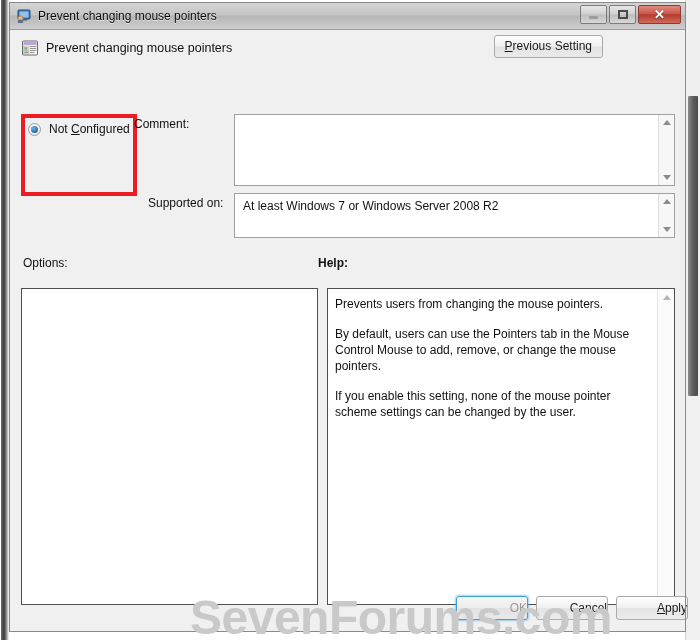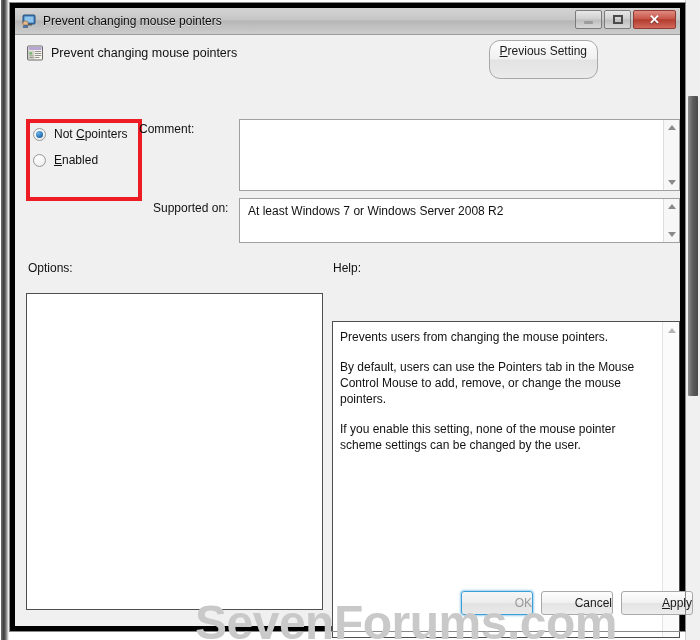--- a/index.html
+++ b/index.html
@@ -52,21 +52,21 @@
   }
 
   
   #window {
     position: absolute;
     left: 9px;
     top: 2px;
     width: 677px;
     height: 630px;
     background: #f0f0f0;
-    border: 6px solid #000000;
+    border: 1px solid #000000;
     box-sizing: border-box;
     box-shadow: 0 0 0 1px #9a9a9a inset;
   }
   .frame-outer {
     position:absolute; left:9px; top:2px; width:677px; height:630px;
     border:1px solid #8a8a8a; box-sizing:border-box; pointer-events:none;
   }
 
   
   #titlebar {
@@ -157,23 +157,23 @@
     right: 82px; top: 5px;
     display: flex;
     gap: 12px;
   }
   .btn {
     font-family: "Liberation Sans", sans-serif;
     font-size: 12px;
     color: #1a1a1a;
     background: linear-gradient(to bottom,#fdfdfd,#f0f0f0 48%,#e3e3e3 52%,#eaeaea);
     border: 1px solid #a9a9a9;
-    border-radius: 11px;
+    border-radius: 3px;
     padding: 0 10px;
-    height: 39px;
+    height: 23px;
     line-height: 21px;
     box-sizing: border-box;
     white-space: nowrap;
   }
   .btn u { text-decoration: underline; }
 
   
   #state-group {
     position: absolute;
     left: 18px; top: 86px;
@@ -257,39 +257,38 @@
     left: 4px;
     width: 0; height: 0;
     border-left: 4px solid transparent;
     border-right: 4px solid transparent;
   }
   .vscroll .arr.up { top: 5px; border-bottom: 5px solid #8a8a8a; }
   .vscroll .arr.down { bottom: 5px; border-top: 5px solid #8a8a8a; }
 
   
   #options-label { left: 13px; top: 226px; }
-  #help-label { left: 318px; top: 226px; }
+  #help-label { left: 308px; top: 226px; font-weight: bold; }
 
   #options-panel {
     position: absolute;
     left: 11px; top: 258px;
     width: 297px; height: 317px;
     background: #ffffff;
     border: 1px solid #4f4f4f;
     box-sizing: border-box;
   }
   #help-panel {
     position: absolute;
     left: 317px; top: 258px;
     width: 348px; height: 317px;
     background: #ffffff;
     border: 1px solid #4f4f4f;
     box-sizing: border-box;
     overflow: hidden;
-    margin-top: 28px;
   }
   #help-text {
     padding: 7px 10px 0 7px;
     font-size: 12px;
     line-height: 16px;
     color: #111111;
     width: 316px;
     box-sizing: border-box;
   }
   #help-text p { margin: 0 0 14px 0; }
@@ -414,27 +413,23 @@
 
         <div class="nav-buttons">
           <div class="btn"><u>P</u><span>revious Setting</span></div>
         </div>
       </div>
 
       <div id="state-group">
 
         <div class="radio-row">
           <span class="radio checked"></span>
-          <span class="radio-label"><span>Not </span><u>C</u><span>pointers</span></span>
-        </div>
-
-        <div class="radio-row">
-          <span class="radio"></span>
-          <span class="radio-label"><span></span><u>E</u><span>nabled</span></span>
-        </div>
+          <span class="radio-label"><span>Not </span><u>C</u><span>onfigured</span></span>
+        </div>
+
 
       </div>
 
       <div id="red-box"></div>
 
       <span class="field-label" id="comment-label">Comment:</span>
       <div id="comment-box">
         <div class="vscroll">
           <i class="arr up"></i>
           <i class="arr down"></i>

